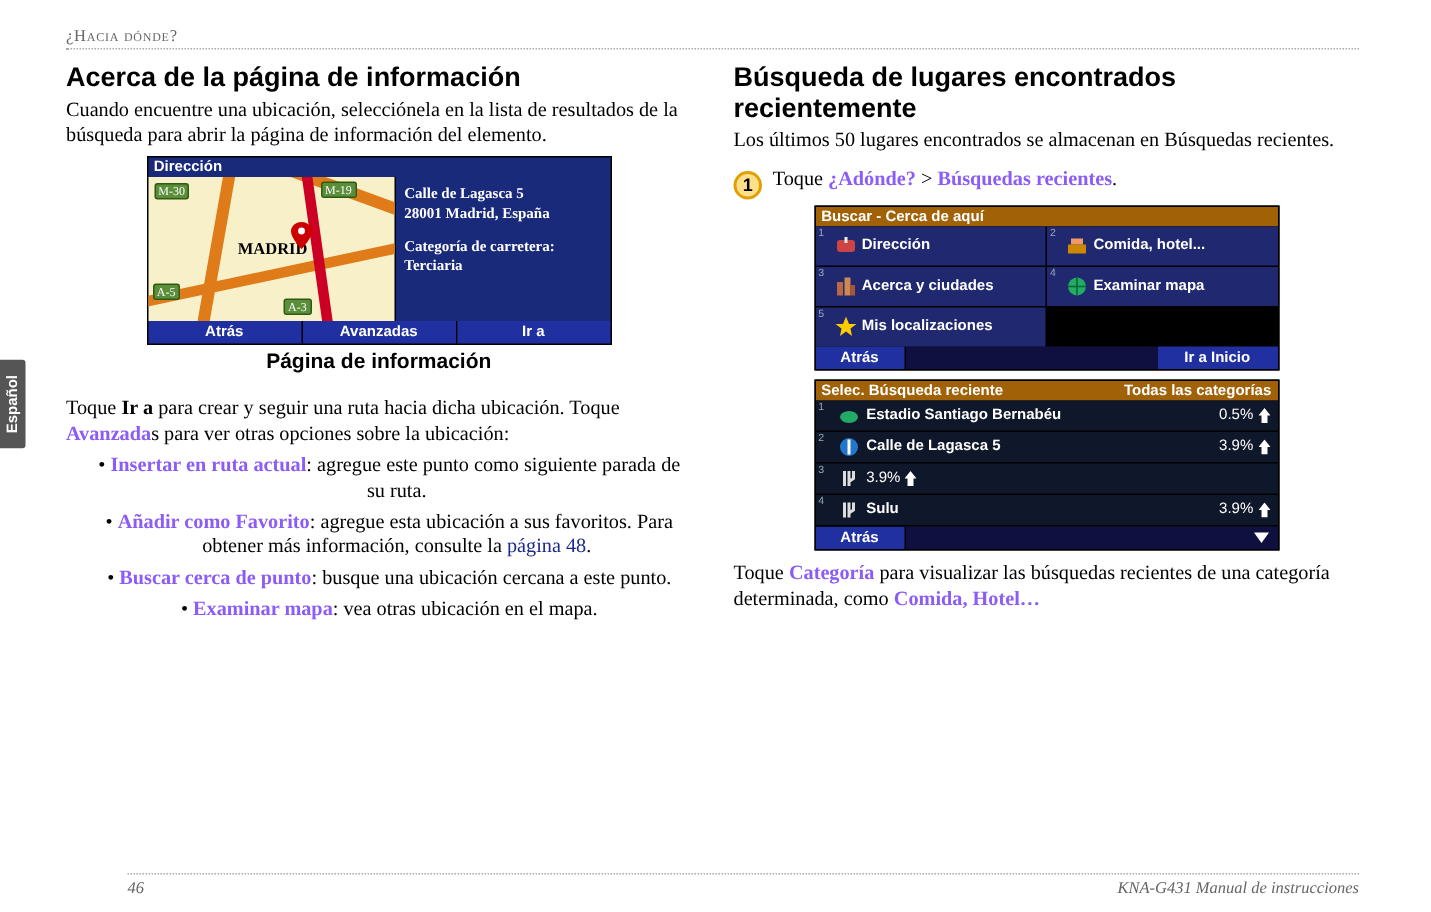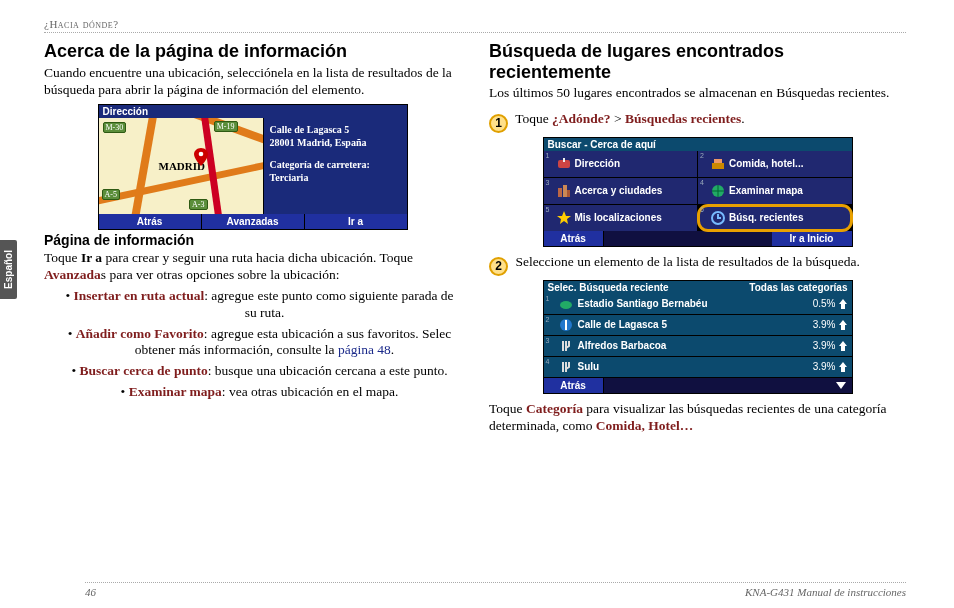--- a/index.html
+++ b/index.html
@@ -33,26 +33,27 @@
   .col { flex: 1 1 0; min-width: 0; }
   .section-head {
     font-family: Arial, Helvetica, sans-serif;
     font-weight: bold;
     font-size: 18px;
     line-height: 1.15;
     margin-bottom: 2px;
   }
   p { line-height: 1.28; margin-bottom: 4px; }
   .caption {
+    text-align: center;
     font-family: Arial, Helvetica, sans-serif;
     font-weight: bold;
     font-size: 14px;
-    margin: 2px 0 1px;
-  }
-  .bold-link { color: #7f1d1d; font-weight: bold; }
+    margin: 2px 0 15px;
+  }
+  .bold-link { color: #8b5cf6; font-weight: bold; }
   .plain-link { color: #1b2a8a; }
   .strong { font-weight: bold; }
   ul { list-style: none; margin-left: 14px; }
   ul li { margin-bottom: 4px; line-height: 1.25; text-indent: -10px; padding-left: 10px; text-align: center; }
   ul li::before { content: "• "; color: #000; }
   .step-circle {
     display: inline-flex;
     align-items: center;
     justify-content: center;
     width: 19px; height: 19px;
@@ -162,21 +163,21 @@
   .gps-menu {
     width: 310px;
     border: 1px solid #000;
     margin: 4px auto 6px;
     background: #000;
     font-family: Arial, sans-serif;
     color: #fff;
     font-size: 10px;
   }
   .gps-menu .titlebar {
-    background: #0c4a6e;
+    background: #a16207;
     padding: 1px 4px;
     font-weight: bold;
     display: flex;
     justify-content: space-between;
   }
   .gps-menu .grid {
     display: grid;
     grid-template-columns: 1fr 1fr;
     gap: 1px;
     background: #000;
@@ -206,21 +207,21 @@
     background: #2030a0;
     text-align: center;
     padding: 2px;
     font-weight: bold;
     border-right: 1px solid #000;
   }
   .gps-menu .ftr .fbtn:last-child { border-right: none; }
   .gps-menu .ftr .spacer { flex: 2; background: #101040; }
 
   .result-row {
-    background: #0c4a6e;
+    background: #0f172a;
     display: flex;
     align-items: center;
     padding: 3px;
     border-bottom: 1px solid #000;
     position: relative;
   }
   .result-row .num { position: absolute; left: 2px; top: 1px; font-size: 7px; color: #9ab; }
   .result-row .ricon {
     width: 14px; height: 14px; margin: 0 5px 0 12px;
     display: inline-block;
@@ -282,21 +283,21 @@
       </div>
       <div class="caption">Página de información</div>
 
       <p>
         <span>Toque </span><span class="strong">Ir a</span><span> para crear y seguir una ruta hacia dicha ubicación.</span>
         <span>Toque </span><span class="bold-link">Avanzada</span><span>s para ver otras opciones sobre la ubicación:</span>
       </p>
 
       <ul>
         <li><span class="bold-link">Insertar en ruta actual</span><span>: agregue este punto como siguiente parada de su ruta.</span></li>
-        <li><span class="bold-link">Añadir como Favorito</span><span>: agregue esta ubicación a sus favoritos. Selec obtener más información, consulte la </span><span class="plain-link">página 48</span><span>.</span></li>
+        <li><span class="bold-link">Añadir como Favorito</span><span>: agregue esta ubicación a sus favoritos. Para obtener más información, consulte la </span><span class="plain-link">página 48</span><span>.</span></li>
         <li><span class="bold-link">Buscar cerca de punto</span><span>: busque una ubicación cercana a este punto.</span></li>
         <li><span class="bold-link">Examinar mapa</span><span>: vea otras ubicación en el mapa.</span></li>
       </ul>
     </div>
 
     <div class="col">
       <div class="section-head">Búsqueda de lugares encontrados recientemente</div>
       <p>Los últimos 50 lugares encontrados se almacenan en Búsquedas recientes.</p>
 
       <p style="margin-top:8px;">
@@ -351,43 +352,29 @@
               <span class="txt">Examinar mapa</span>
             </div>
             <div class="cell">
               <span class="num">5</span>
               <span class="icon">
                 <svg width="14" height="14">
                   <path d="M7 0 L9 5 L14 5 L10 8 L11 13 L7 10 L3 13 L4 8 L0 5 L5 5 Z" fill="#fc0"></path>
                 </svg>
               </span>
               <span class="txt">Mis localizaciones</span>
-            </div>
-            <div class="cell highlight">
-              <span class="num">6</span>
-              <span class="icon">
-                <svg width="14" height="14">
-                  <circle cx="7" cy="7" r="6" fill="none" stroke="#7bf" stroke-width="2"></circle>
-                  <path d="M7 3 V7 H10" stroke="#7bf" stroke-width="2" fill="none"></path>
-                </svg>
-              </span>
-              <span class="txt">Búsq. recientes</span>
             </div>
           </div>
         <div class="ftr">
           <div class="fbtn" style="flex:0 0 60px;">Atrás</div>
           <div class="spacer"></div>
           <div class="fbtn" style="flex:0 0 80px;">Ir a Inicio</div>
         </div>
       </div>
 
-      <p>
-        <span class="step-circle">2</span>
-        <span>Seleccione un elemento de la lista de resultados de la búsqueda.</span>
-      </p>
 
       <div class="gps-menu">
         <div class="titlebar">
           <span>Selec. Búsqueda reciente</span>
           <span>Todas las categorías</span>
         </div>
         <div id="results-list">
             <div class="result-row">
               <span class="num">1</span>
               <span class="ricon">
@@ -419,21 +406,20 @@
                 </svg>
               </span>
             </div>
             <div class="result-row">
               <span class="num">3</span>
               <span class="ricon">
                 <svg width="14" height="14">
                   <path d="M4 2 V12 M7 2 V12 M10 2 V7 L7 9" stroke="#ddd" stroke-width="2" fill="none"></path>
                 </svg>
               </span>
-              <span class="name">Alfredos Barbacoa</span>
               <span class="dist">3.9%</span>
               <span class="arrow">
                 <svg width="8" height="10">
                   <path d="M4 0 L8 5 L6 5 L6 10 L2 10 L2 5 L0 5 Z" fill="#fff"></path>
                 </svg>
               </span>
             </div>
             <div class="result-row">
               <span class="num">4</span>
               <span class="ricon">

